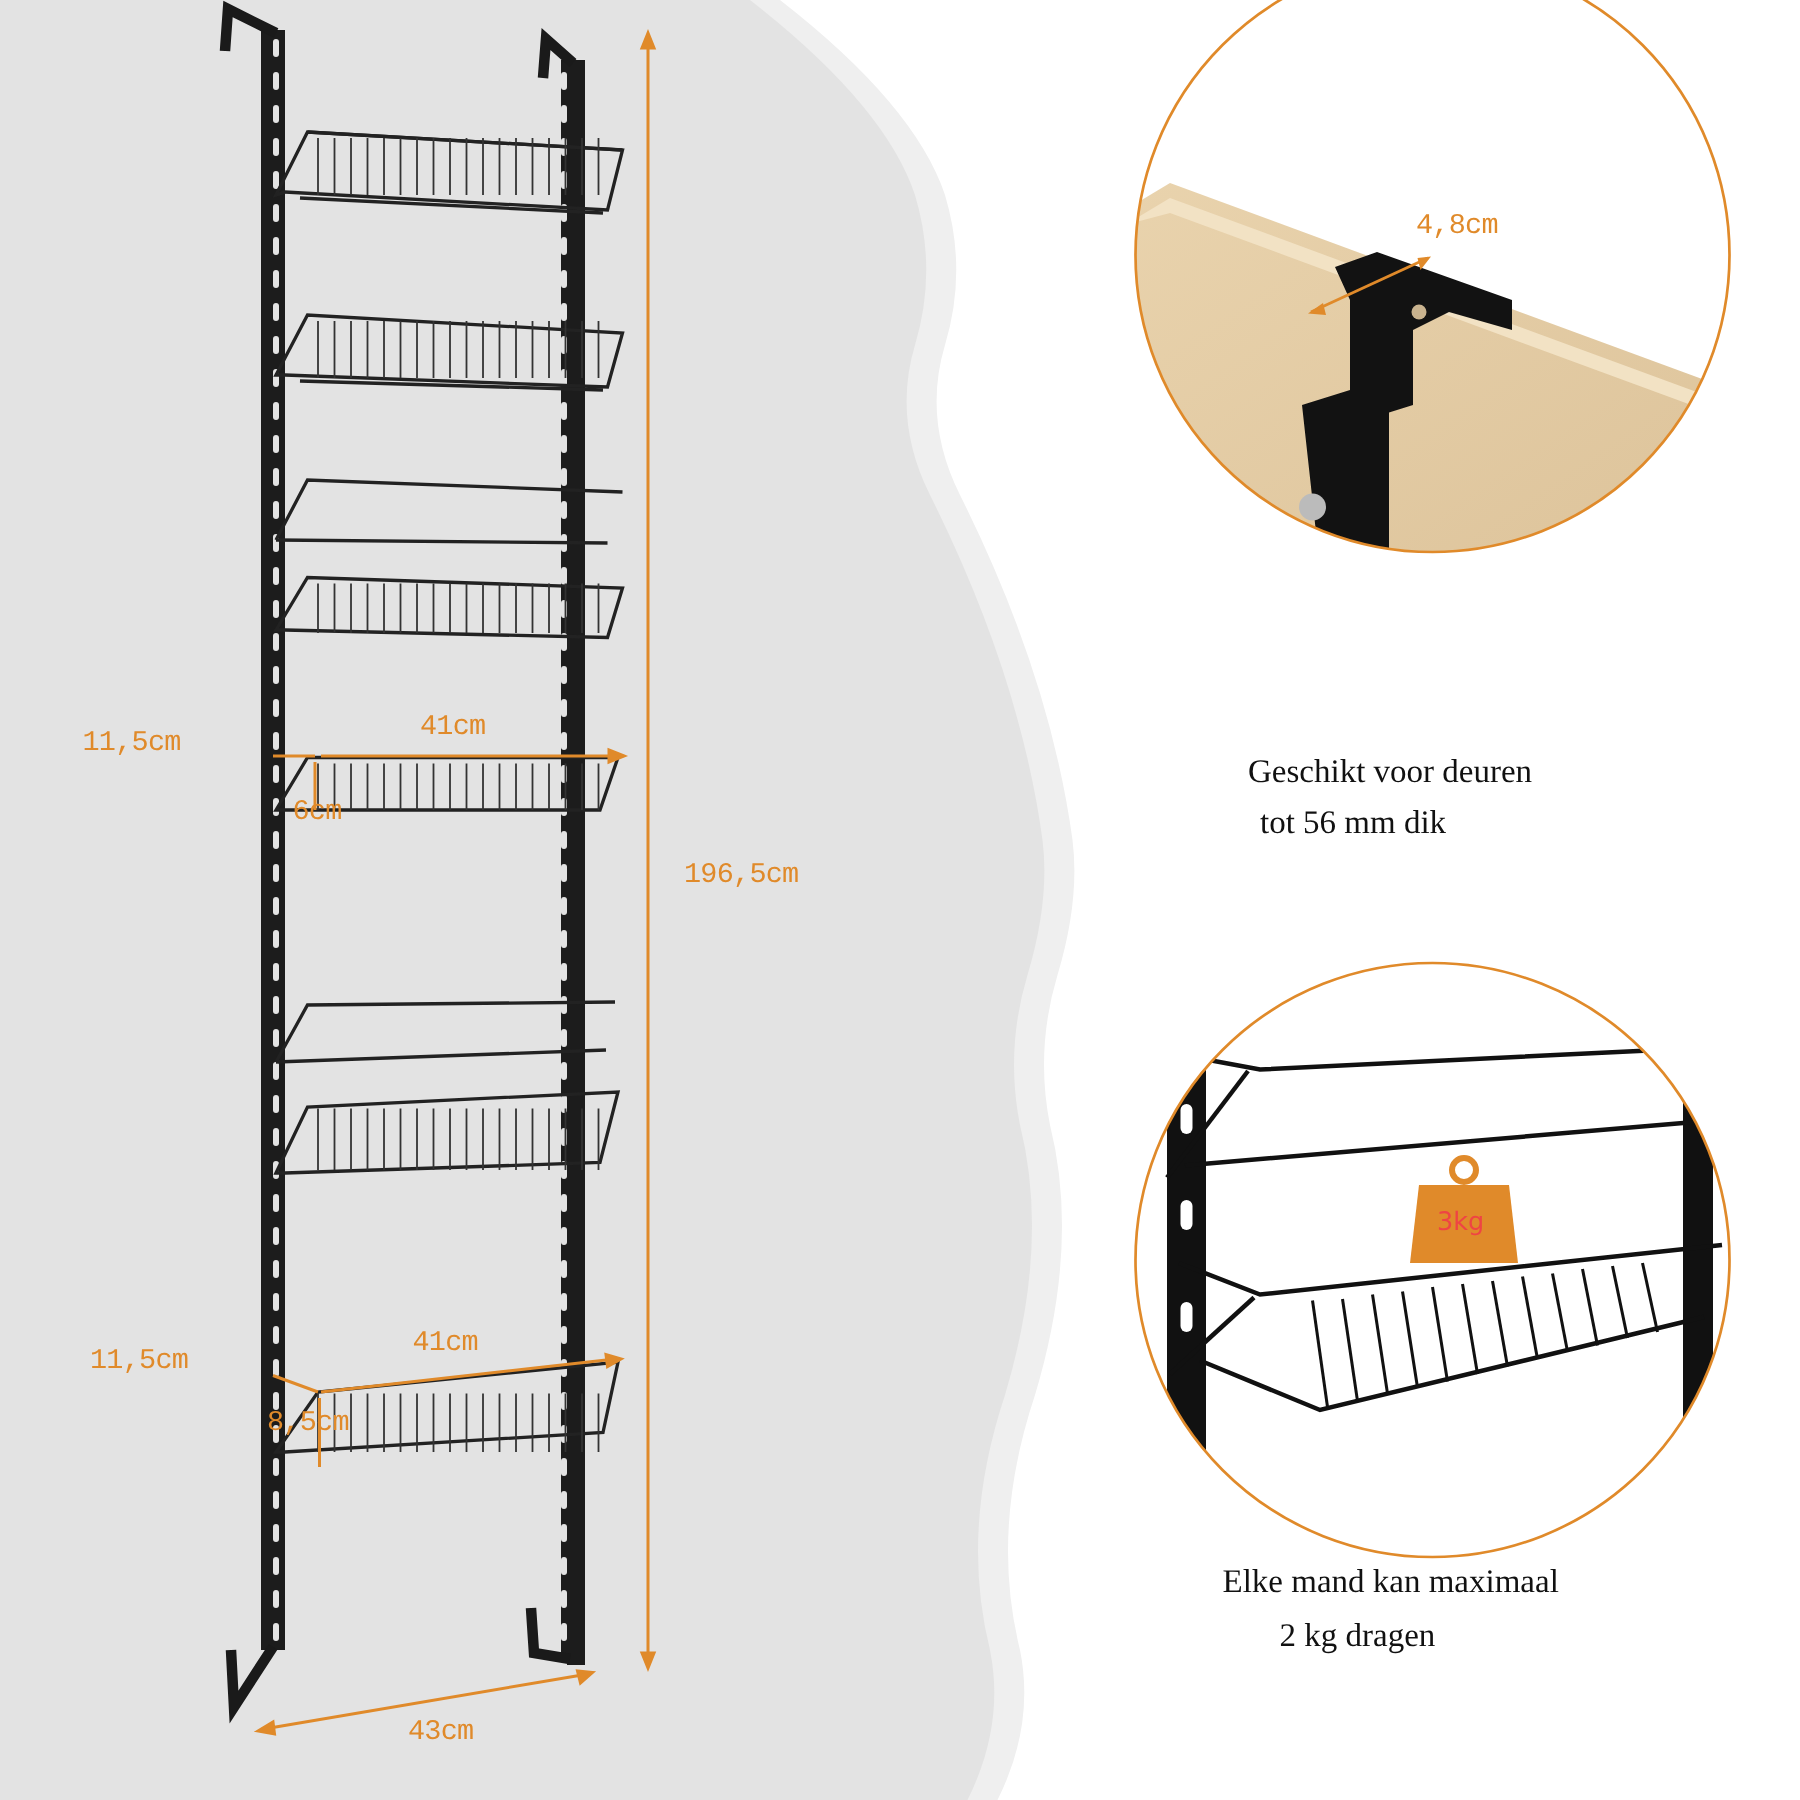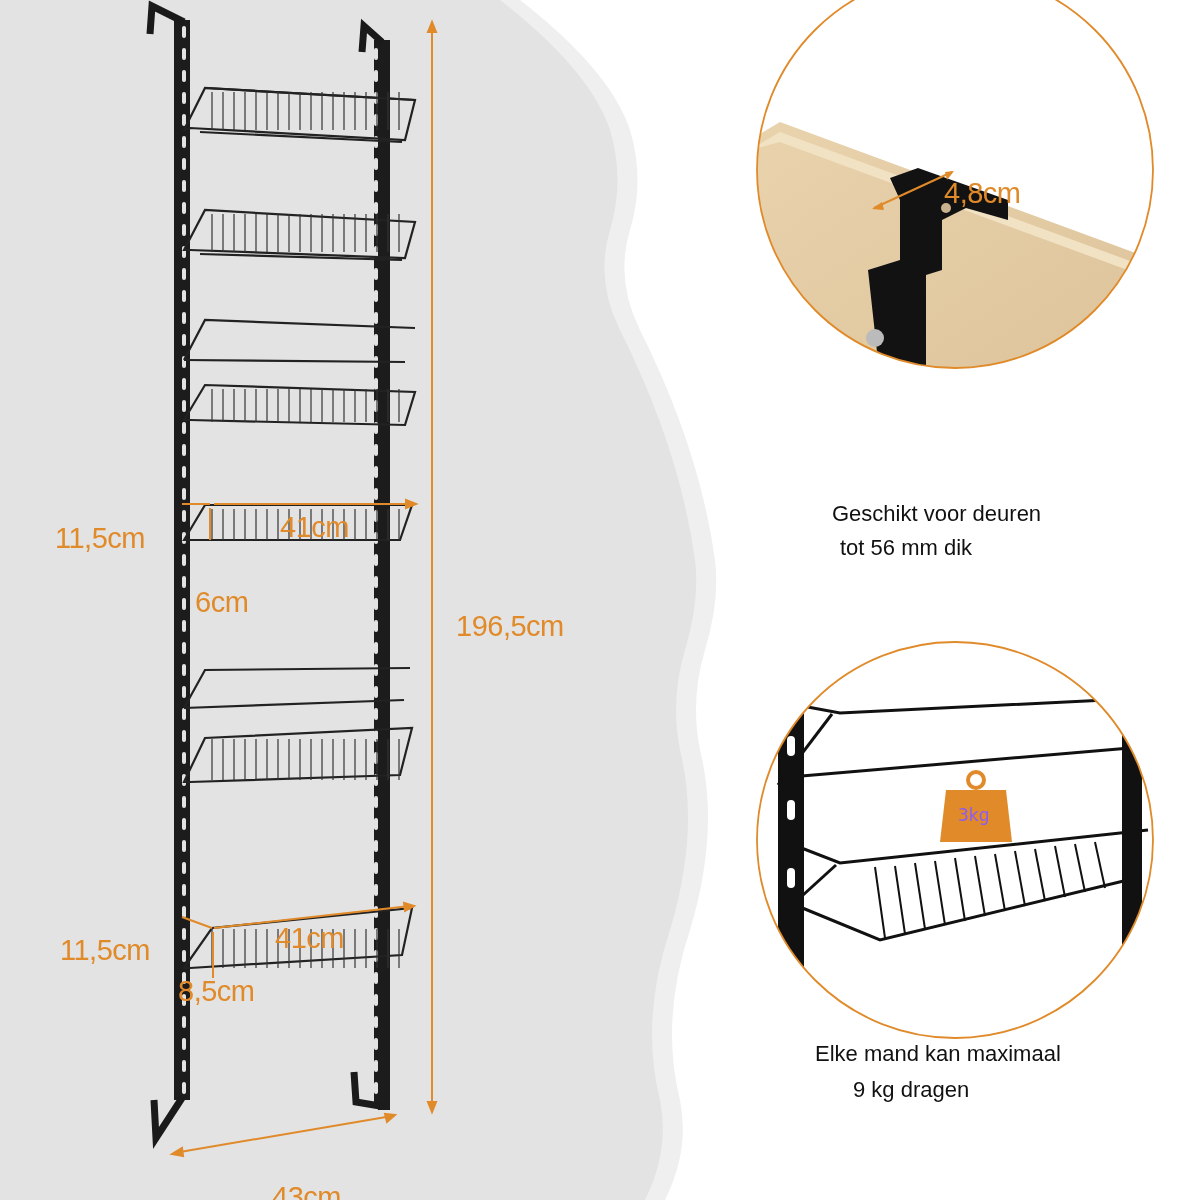--- a/index.html
+++ b/index.html
@@ -1,20 +1,20 @@
 <!DOCTYPE html>
 <html><head>
 <meta charset="utf-8">
 <style>
   html, body { margin:0; padding:0; }
   body { width:1200px; height:1200px; position:relative; overflow:hidden; background:#ffffff; font-family:"DejaVu Sans", sans-serif; }
   .bg-svg { position:absolute; left:0; top:0; width:1200px; height:1200px; }
-  .dim { position:absolute; color:#e08a2a; font-family:Liberation Sans, sans-serif; font-size:29px; letter-spacing:-0.5px; white-space:nowrap; line-height:1;margin-top:38px; }
-  .caption { position:absolute; color:#111; font-family:Liberation Sans, sans-serif; font-size:22px; line-height:34px; white-space:nowrap; }
-  .weight-label { position:absolute; color:#8b5cf6; font-family:"DejaVu Sans", sans-serif; font-size:17px; }
+  .dim { position:absolute; color:#e08a2a; font-family:Liberation Mono, monospace; font-size:19px; letter-spacing:-0.5px; white-space:nowrap; line-height:1; }
+  .caption { position:absolute; color:#111; font-family:Liberation Serif, serif; font-size:22px; line-height:34px; white-space:nowrap; }
+  .weight-label { position:absolute; color:#ef4444; font-family:"DejaVu Sans", sans-serif; font-size:17px; }
 </style>
 </head>
 <body>
 
 <svg class="bg-svg" viewBox="0 0 1200 1200" xmlns="http://www.w3.org/2000/svg">
   <defs>
     <clipPath id="clipTop">
         <circle cx="955" cy="170" r="198"></circle>
       </clipPath>
     <clipPath id="clipBot">
@@ -267,25 +267,25 @@
     </g>
   </g>
   <circle cx="955" cy="840" r="198" fill="none" stroke="#e08a2a" stroke-width="1.8"></circle>
 </svg>
 
 <div class="dim" style="left:456px; top:574px;">196,5cm</div>
 <div class="dim" style="left:272px; top:1145px;">43cm</div>
 
 <div class="dim" style="left:55px; top:486px;">11,5cm</div>
 <div class="dim" style="left:280px; top:475px;">41cm</div>
-<div class="dim" style="left:195px; top:550px;">6cm</div>
+<div class="dim" style="left:195px; top:532px;">6cm</div>
 
 <div class="dim" style="left:60px; top:898px;">11,5cm</div>
 <div class="dim" style="left:275px; top:886px;">41cm</div>
 <div class="dim" style="left:178px; top:939px;">8,5cm</div>
 
 <div class="dim" style="left:944px; top:141px;">4,8cm</div>
 <div class="caption" style="left:832px; top:497px;">Geschikt voor deuren</div>
 <div class="caption" style="left:840px; top:531px;">tot 56 mm dik</div>
 
 <div class="weight-label" style="left:958px; top:805px;">3kg</div>
 <div class="caption" style="left:815px; top:1037px;text-align:right;">Elke mand kan maximaal</div>
-<div class="caption" style="left:853px; top:1073px;">9 kg dragen</div>
+<div class="caption" style="left:853px; top:1073px;">2 kg dragen</div>
 
 </body></html>

